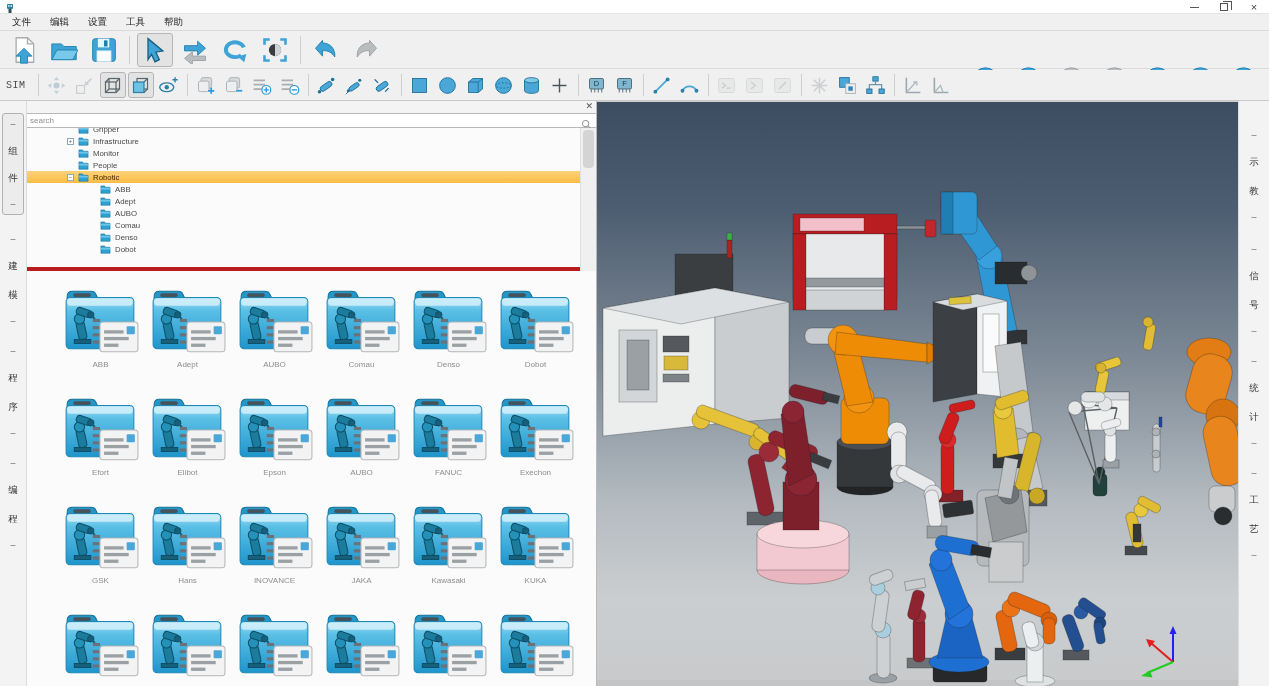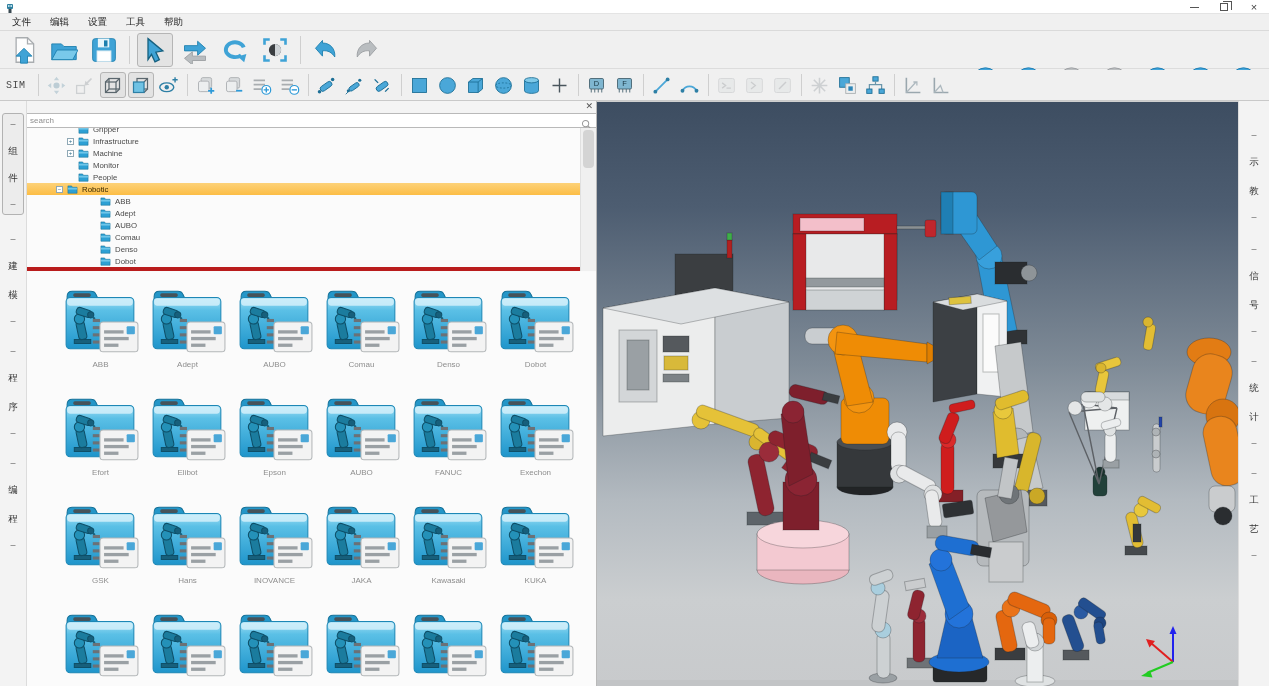--- a/index.html
+++ b/index.html
@@ -613,44 +613,36 @@
             </div>
             <div class="tree-row" style="padding-left: 40px;">
               <span class="exp">+</span>
               <span class="tfold"><svg viewBox="0 0 12 10">
                   <path d="M1 1h4l1 1.5h5V9H1z" fill="#2da0d4" stroke="#176f97" stroke-width=".6"></path>
                   <path d="M1 3h10v2H1z" fill="#7fd0ee" opacity=".8"></path>
                 </svg></span>
               <span>Infrastructure</span>
             </div>
             <div class="tree-row" style="padding-left: 40px;">
-              <span class="exp">+</span>
-              <span class="tfold"><svg viewBox="0 0 12 10">
-                  <path d="M1 1h4l1 1.5h5V9H1z" fill="#2da0d4" stroke="#176f97" stroke-width=".6"></path>
-                  <path d="M1 3h10v2H1z" fill="#7fd0ee" opacity=".8"></path>
-                </svg></span>
-              <span>Machine</span>
-            </div>
-            <div class="tree-row" style="padding-left: 40px;">
               <span class="exp none"></span>
               <span class="tfold"><svg viewBox="0 0 12 10">
                   <path d="M1 1h4l1 1.5h5V9H1z" fill="#2da0d4" stroke="#176f97" stroke-width=".6"></path>
                   <path d="M1 3h10v2H1z" fill="#7fd0ee" opacity=".8"></path>
                 </svg></span>
               <span>Monitor</span>
             </div>
             <div class="tree-row" style="padding-left: 40px;">
               <span class="exp none"></span>
               <span class="tfold"><svg viewBox="0 0 12 10">
                   <path d="M1 1h4l1 1.5h5V9H1z" fill="#2da0d4" stroke="#176f97" stroke-width=".6"></path>
                   <path d="M1 3h10v2H1z" fill="#7fd0ee" opacity=".8"></path>
                 </svg></span>
               <span>People</span>
             </div>
-            <div class="tree-row selected" style="padding-left: 29px;">
+            <div class="tree-row selected" style="padding-left: 40px;">
               <span class="exp">−</span>
               <span class="tfold"><svg viewBox="0 0 12 10">
                   <path d="M1 1h4l1 1.5h5V9H1z" fill="#2da0d4" stroke="#176f97" stroke-width=".6"></path>
                   <path d="M1 3h10v2H1z" fill="#7fd0ee" opacity=".8"></path>
                 </svg></span>
               <span>Robotic</span>
             </div>
             <div class="tree-row" style="padding-left: 62px;">
               <span class="exp none"></span>
               <span class="tfold"><svg viewBox="0 0 12 10">

